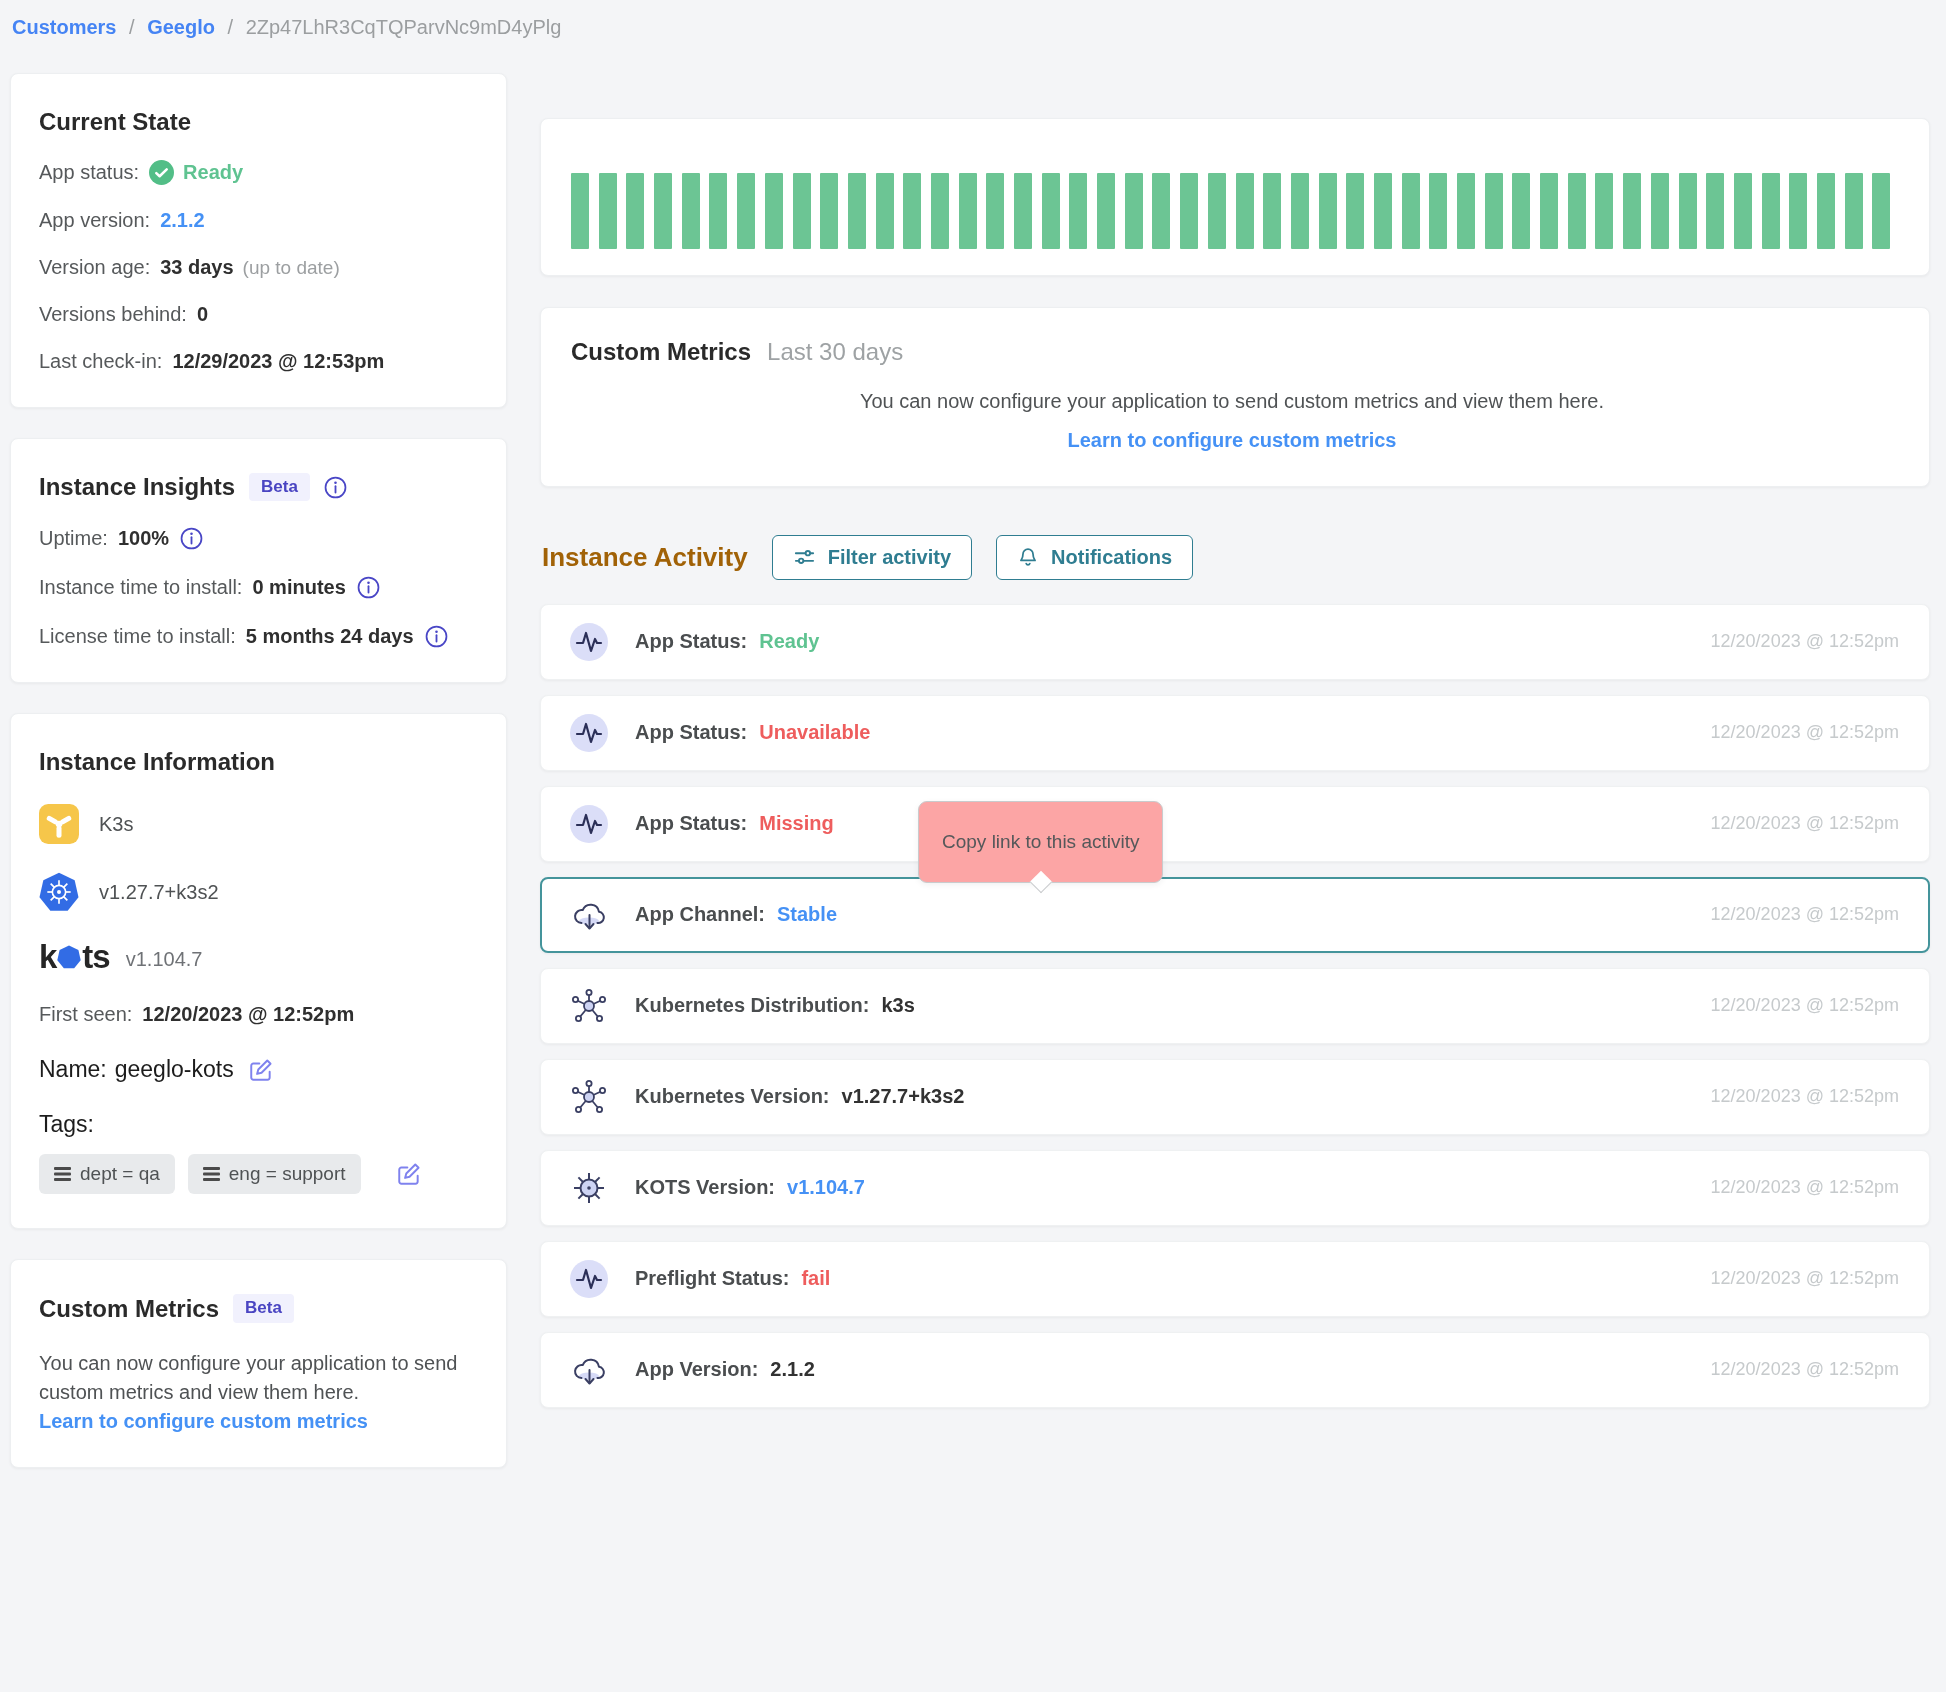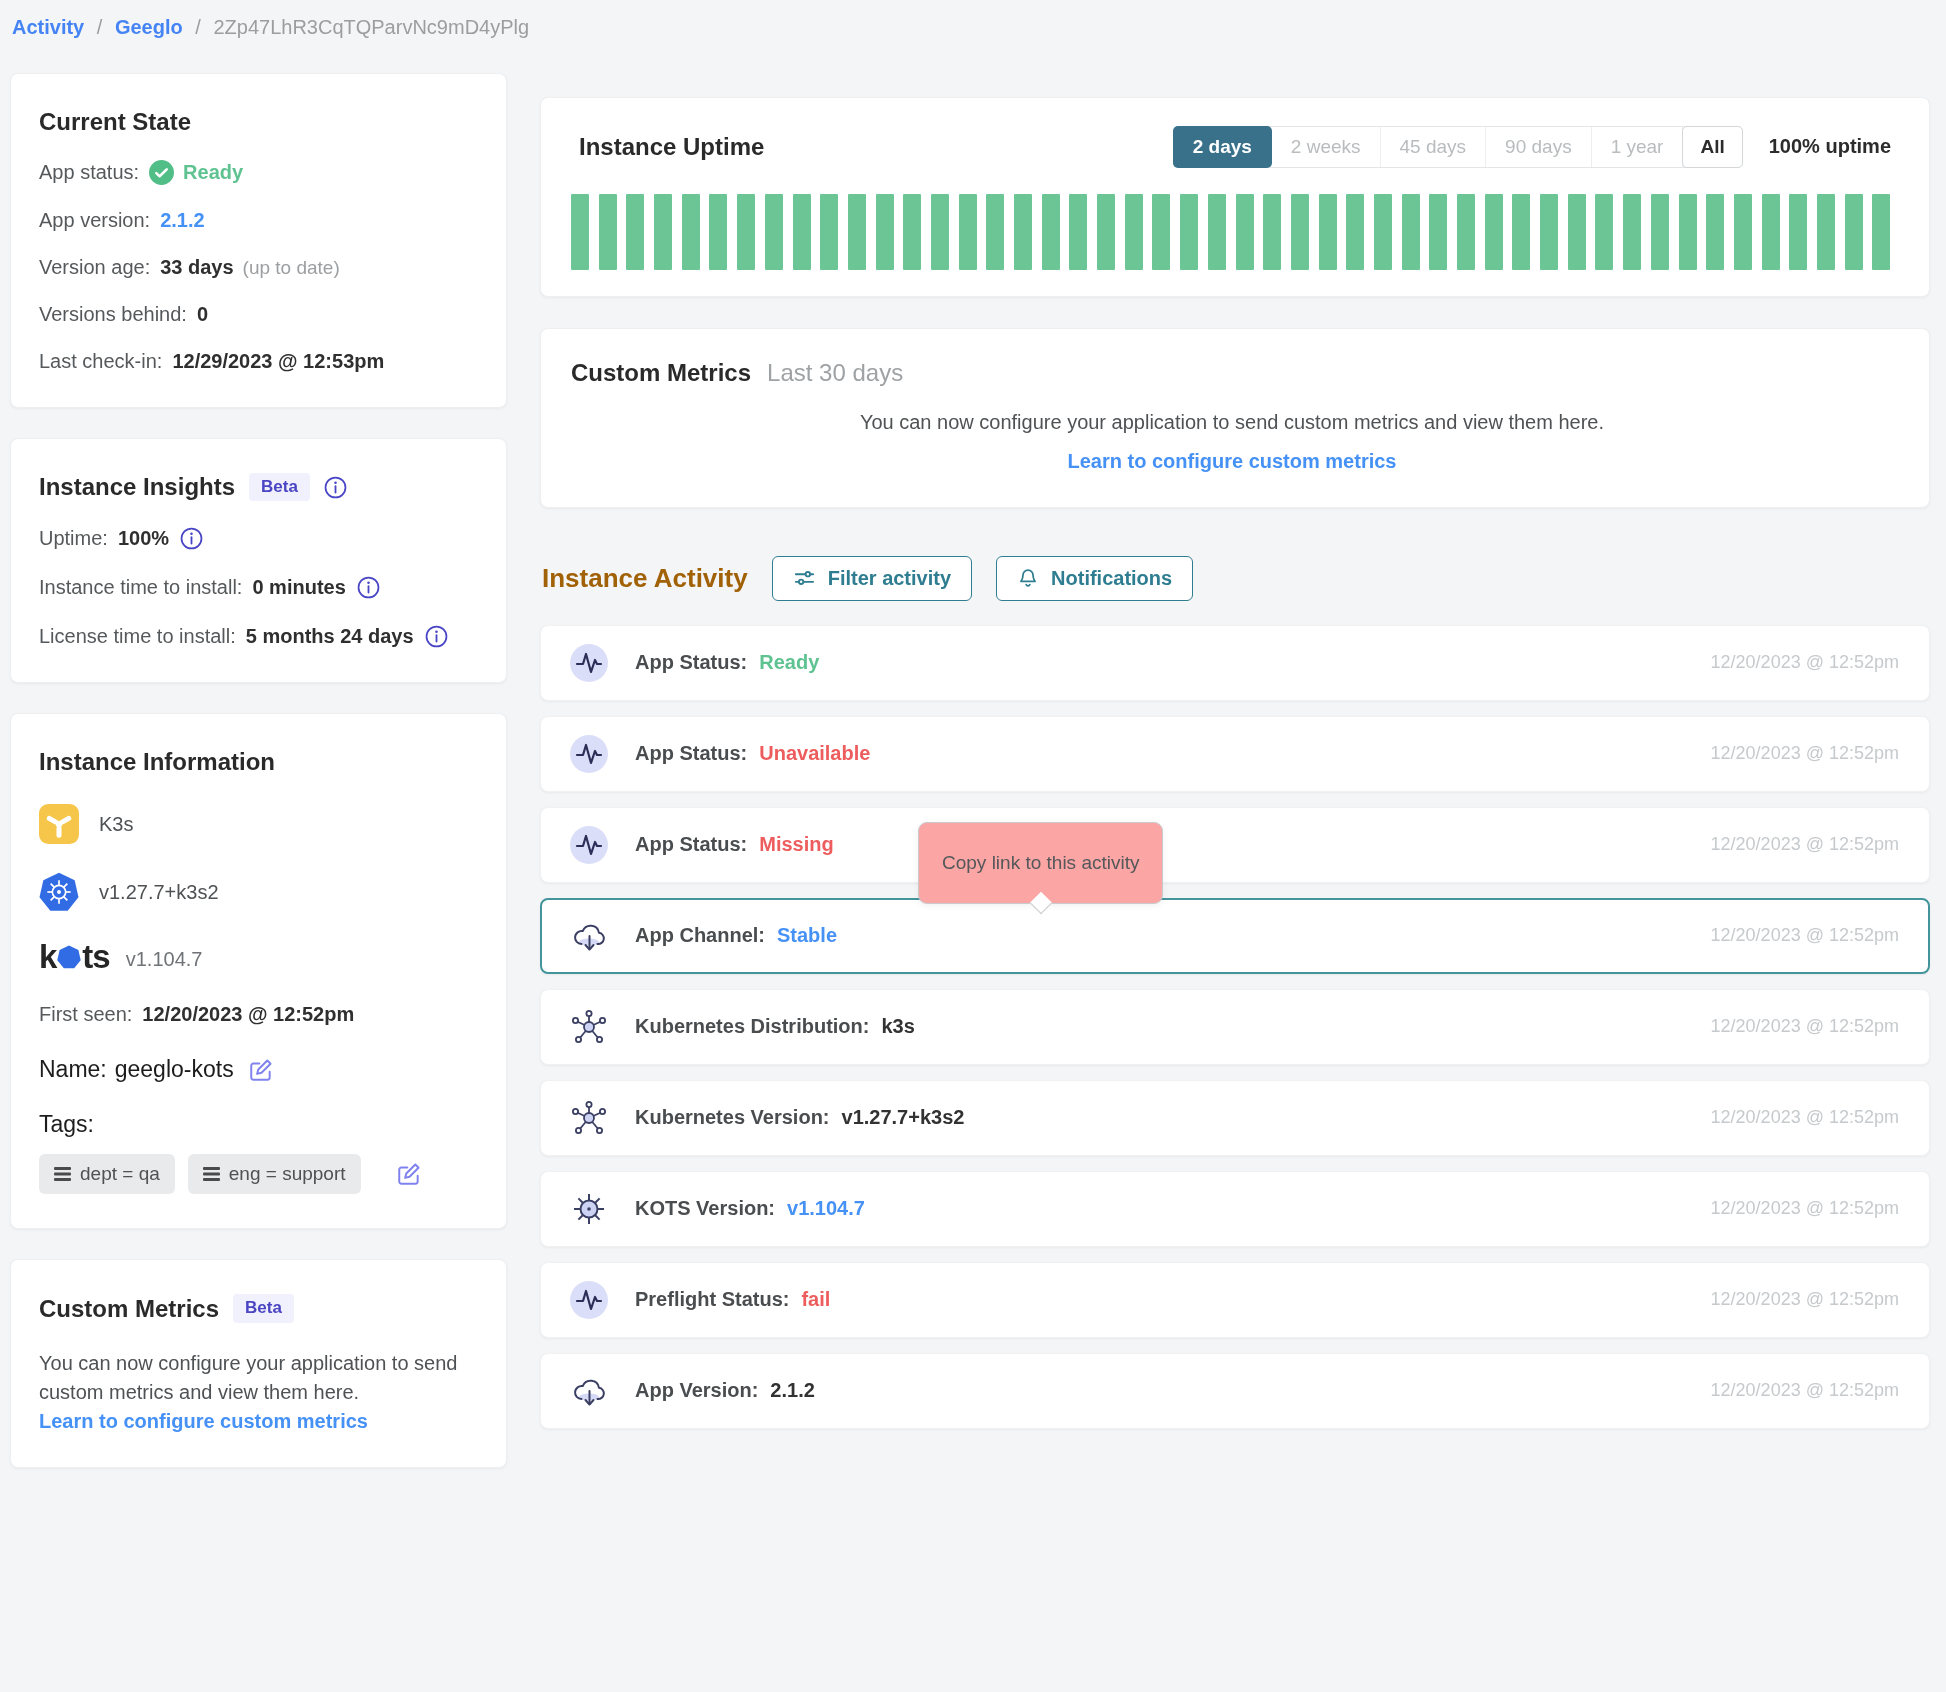--- a/index.html
+++ b/index.html
@@ -125,21 +125,21 @@
     margin-left:-8px; background:#fff; border-right:1px solid #c9cbcd; border-bottom:1px solid #c9cbcd;
     transform:rotate(45deg);
   }
 </style>
 </head>
 <body>
 
 <div class="page">
 
   <div class="breadcrumb">
-    <span class="crumb-link">Activity</span>
+    <span class="crumb-link">Customers</span>
     <span class="crumb-sep">/</span>
     <span class="crumb-link">Geeglo</span>
     <span class="crumb-sep">/</span>
     <span class="crumb-current">2Zp47LhR3CqTQParvNc9mD4yPlg</span>
   </div>
 
   <div class="layout">
 
     <div class="left-col">
 
@@ -301,34 +301,20 @@
         </div>
         <div class="cm-body">You can now configure your application to send custom metrics and view them here.</div>
         <span class="cm-link">Learn to configure custom metrics</span>
       </div>
 
     </div>
 
     <div class="right-col">
 
       <div class="card uptime-card">
-        <div class="uptime-header">
-          <div class="card-title">Instance Uptime</div>
-          <div class="uptime-controls">
-            <div class="segmented">
-              <span class="seg active">2 days</span>
-              <span class="seg">2 weeks</span>
-              <span class="seg">45 days</span>
-              <span class="seg">90 days</span>
-              <span class="seg">1 year</span>
-              <span class="seg seg-all">All</span>
-            </div>
-            <span class="uptime-pct">100% uptime</span>
-          </div>
-        </div>
         <div class="bars">
             <div class="uptime-bar" style="height: 100%; background-color: rgb(108, 197, 148);"></div>
             <div class="uptime-bar" style="height: 100%; background-color: rgb(108, 197, 148);"></div>
             <div class="uptime-bar" style="height: 100%; background-color: rgb(108, 197, 148);"></div>
             <div class="uptime-bar" style="height: 100%; background-color: rgb(108, 197, 148);"></div>
             <div class="uptime-bar" style="height: 100%; background-color: rgb(108, 197, 148);"></div>
             <div class="uptime-bar" style="height: 100%; background-color: rgb(108, 197, 148);"></div>
             <div class="uptime-bar" style="height: 100%; background-color: rgb(108, 197, 148);"></div>
             <div class="uptime-bar" style="height: 100%; background-color: rgb(108, 197, 148);"></div>
             <div class="uptime-bar" style="height: 100%; background-color: rgb(108, 197, 148);"></div>

